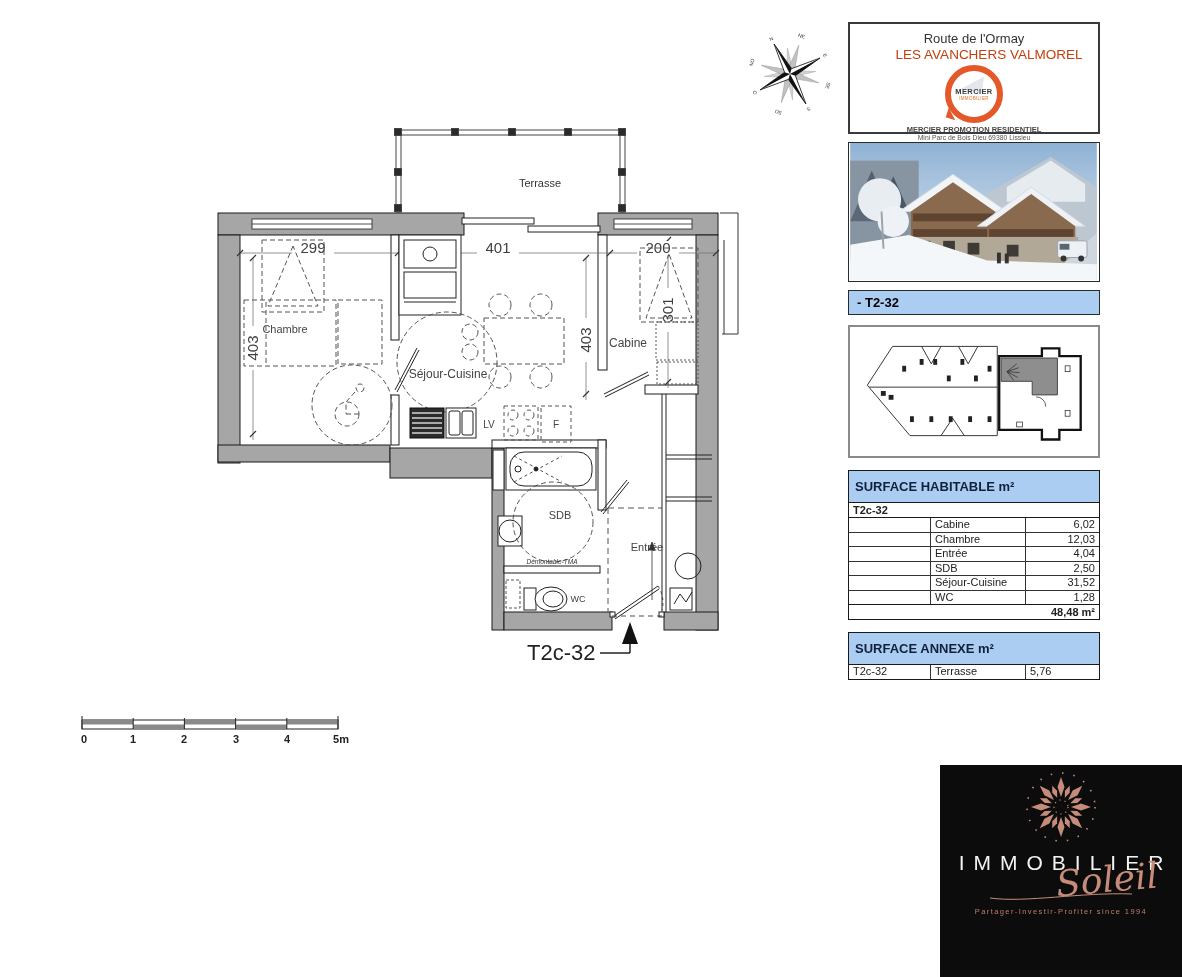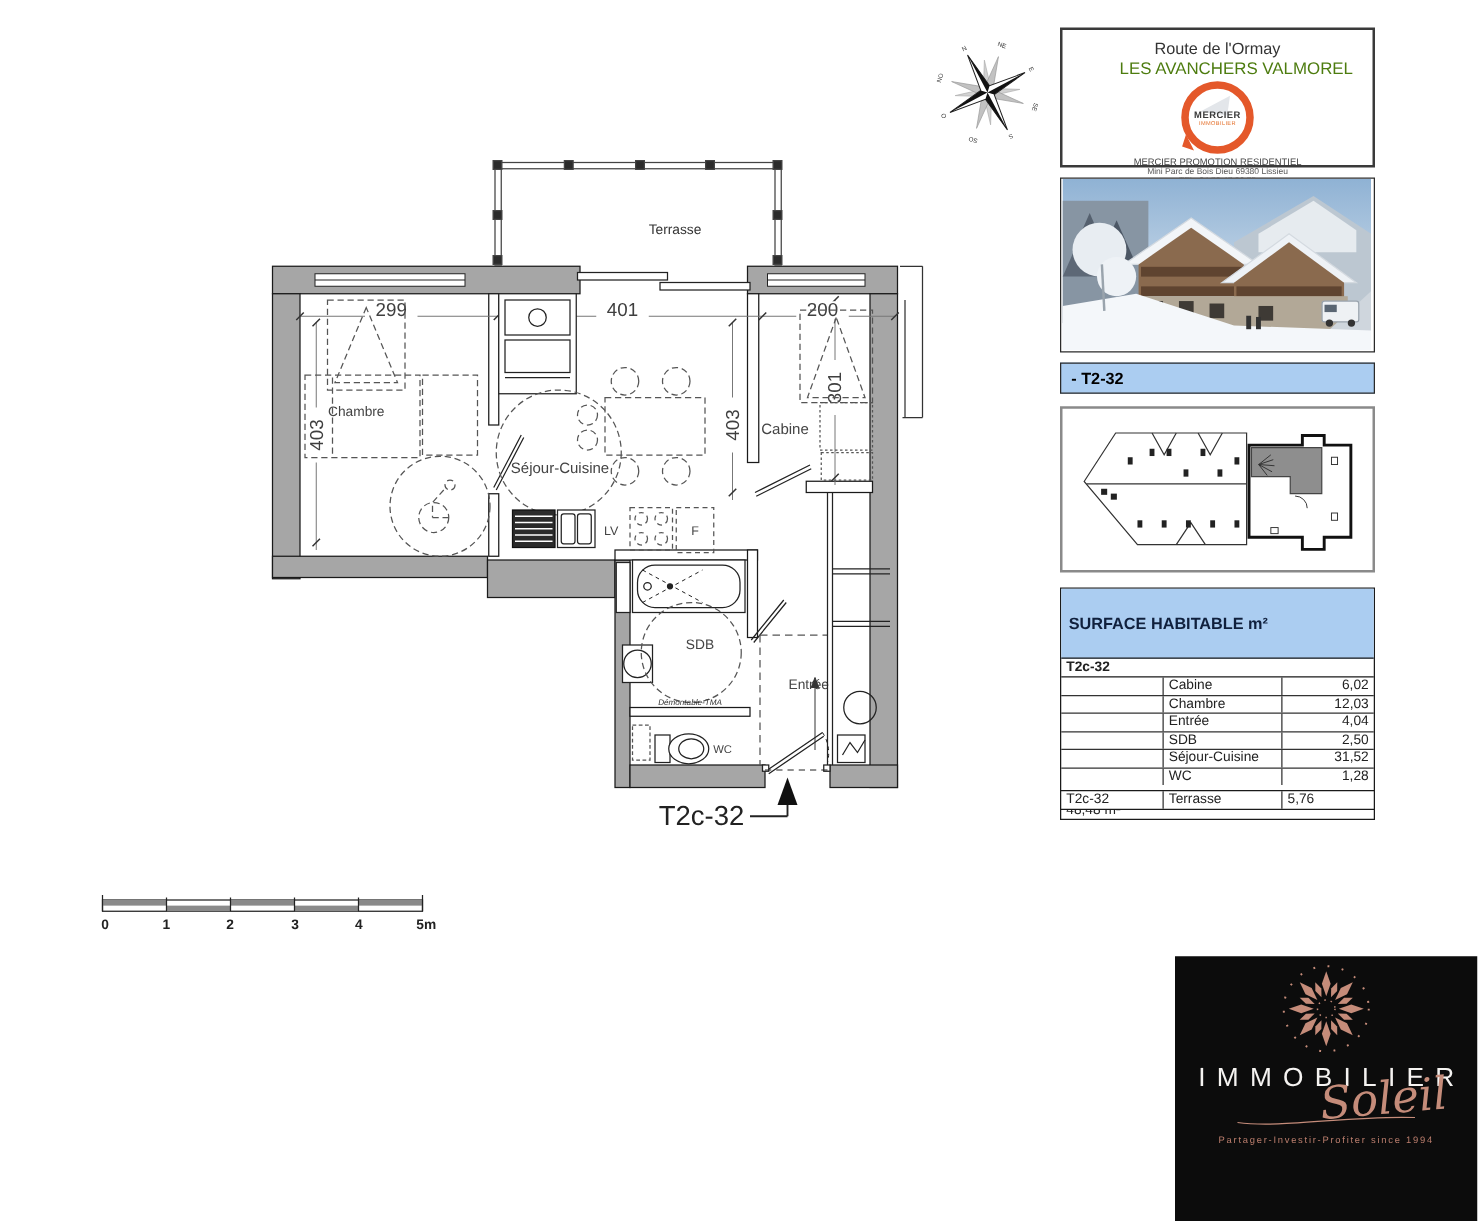--- a/index.html
+++ b/index.html
@@ -5,47 +5,47 @@
   html,body{margin:0;padding:0;}
   body{
     width:1182px;height:977px;position:relative;background:#ffffff;
     font-family:"Liberation Sans", sans-serif;color:#222;overflow:hidden;
   }
   .abs{position:absolute;}
   
   .rcol-box{left:848px;width:252px;box-sizing:border-box;background:#fff;}
   .agency{top:22px;height:112px;border:2px solid #3a3a3a;text-align:center;padding-top:7px;}
   .agency .l1{font-size:13px;color:#333;}
-  .agency .l2{font-size:13.5px;color:#4d7c0f;margin-top:1px;margin-left:30px;}
+  .agency .l2{font-size:13.5px;color:#c2410c;margin-top:1px;margin-left:30px;}
   .mercier-logo{width:46px;height:46px;margin:3px auto 2px auto;border:6px solid #e4582a;border-radius:50%;
     background:#fff;display:flex;flex-direction:column;align-items:center;justify-content:center;position:relative;text-align:right;}
   .mercier-logo:after{content:"";position:absolute;left:-4px;bottom:-2px;width:0;height:0;
     border-left:10px solid #e4582a;border-top:10px solid transparent;transform:rotate(18deg);}
   .mercier-logo .sail{position:absolute;top:4px;left:10px;width:0;height:0;
     border-bottom:16px solid #e3e6ea;border-left:22px solid transparent;transform:rotate(8deg);}
   .mercier-logo .mname{font-size:7.5px;font-weight:bold;color:#3a3a3a;letter-spacing:.4px;position:relative;}
   .mercier-logo .msub{font-size:4.5px;color:#e4702b;letter-spacing:.3px;position:relative;}
-  .agency .l3{font-size:7.5px;font-weight:normal;color:#444;margin-top:1px;}
+  .agency .l3{font-size:7.5px;font-weight:bold;color:#444;margin-top:1px;}
   .agency .l4,.agency .l5{font-size:6.8px;color:#555;}
   .photo{top:142px;height:140px;border:1.5px solid #2a2a2a;padding:0;overflow:hidden;}
   .unitbar{top:290px;height:25px;border:1.5px solid #2a2a2a;background:#abcdf1;
     display:flex;align-items:center;padding-left:8px;font-size:13px;font-weight:bold;color:#000000;}
   .siteplan{top:325px;height:133px;border:2px solid #8a8a8a;}
   
   .stable{left:848px;width:252px;box-sizing:border-box;border:1.5px solid #1a1a1a;background:#fff;}
   .stable .thead{background:#abcdf1;border-bottom:1.5px solid #1a1a1a;font-size:13px;font-weight:bold;
-    color:#10203d;padding:20px 6px;}
+    color:#10203d;padding:8px 6px;}
   .stable .subhead{font-size:11px;font-weight:bold;border-bottom:1.5px solid #1a1a1a;padding:1px 4px;}
   .srow{display:flex;font-size:11px;line-height:13.5px;}
   .srow .c1{width:82px;border-right:1px solid #333;box-sizing:border-box;padding:0 4px;}
   .srow .c2{width:95px;border-right:1px solid #333;box-sizing:border-box;padding:0 4px;}
   .srow .c3{flex:1;text-align:right;padding:0 4px;}
   .srow + .srow{border-top:1px solid #333;}
   .habitable{top:470px;}
-  .habitable .total{border-top:1.5px solid #1a1a1a;font-size:11px;font-weight:normal;padding:1px 4px;margin-top:12px;}
+  .habitable .total{border-top:1.5px solid #1a1a1a;font-size:11px;font-weight:bold;text-align:right;padding:1px 4px;}
   .annexe{top:632px;}
   .annexe .srow{border-top:none;}
   
   .brand{left:940px;top:765px;width:242px;height:212px;background:#0c0c0c;
     display:flex;flex-direction:column;align-items:center;}
   .brand .word{color:#f5f3f1;font-size:21px;letter-spacing:9px;margin-top:2px;font-weight:400;text-indent:9px;}
   .brand .script{font-family:"DejaVu Serif", serif;font-style:italic;font-size:36px;color:#c58c7a;
     margin-top:-12px;margin-left:92px;transform:rotate(-5deg);line-height:34px;}
   .brand .tagline{font-size:7.5px;color:#bd7f6e;letter-spacing:1.4px;margin-top:6px;}
 </style>
@@ -443,20 +443,21 @@
   </div>
   <div class="srow">
     <div class="c1"></div>
       <div class="c2">WC</div>
       <div class="c3">1,28</div>
   </div>
   <div class="total">48,48 m²</div>
 </div>
 
 <div class="abs stable annexe">
+  <div class="thead">SURFACE ANNEXE m²</div>
   <div class="srow">
     <div class="c1">T2c-32</div>
     <div class="c2">Terrasse</div>
     <div class="c3" style="text-align:left">5,76</div>
   </div>
 </div>
 
 <div class="abs brand">
   <svg width="90" height="84" viewBox="-45 -42 90 84">
     <defs>

